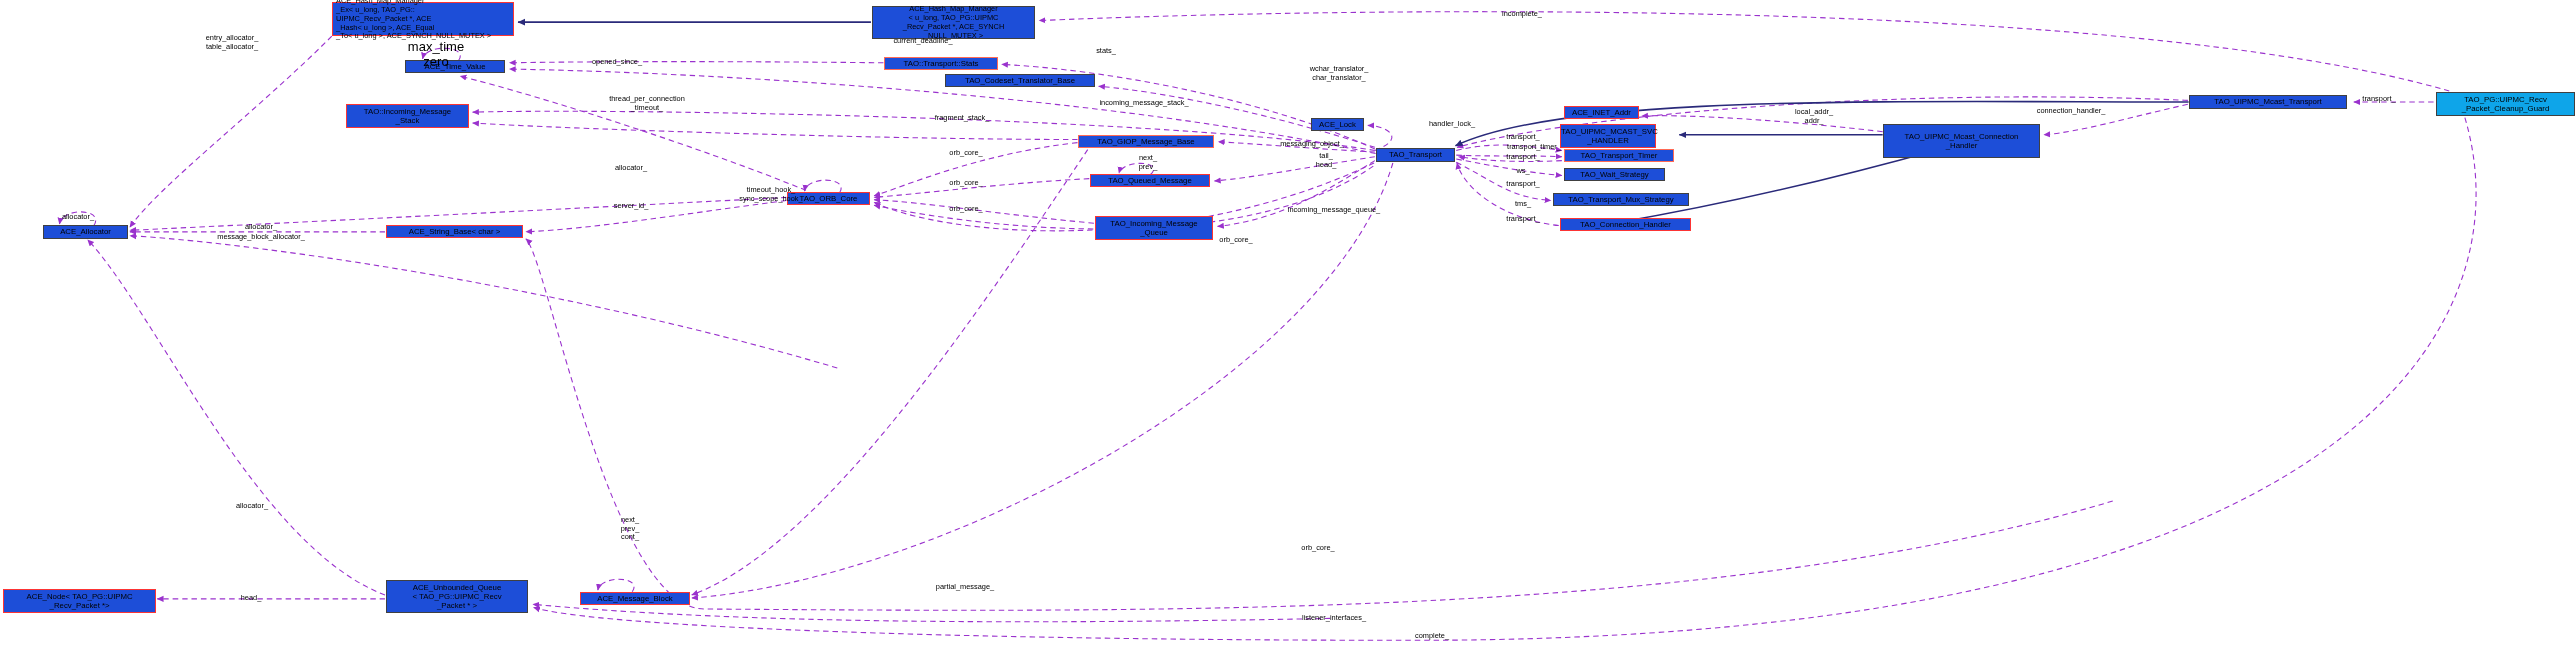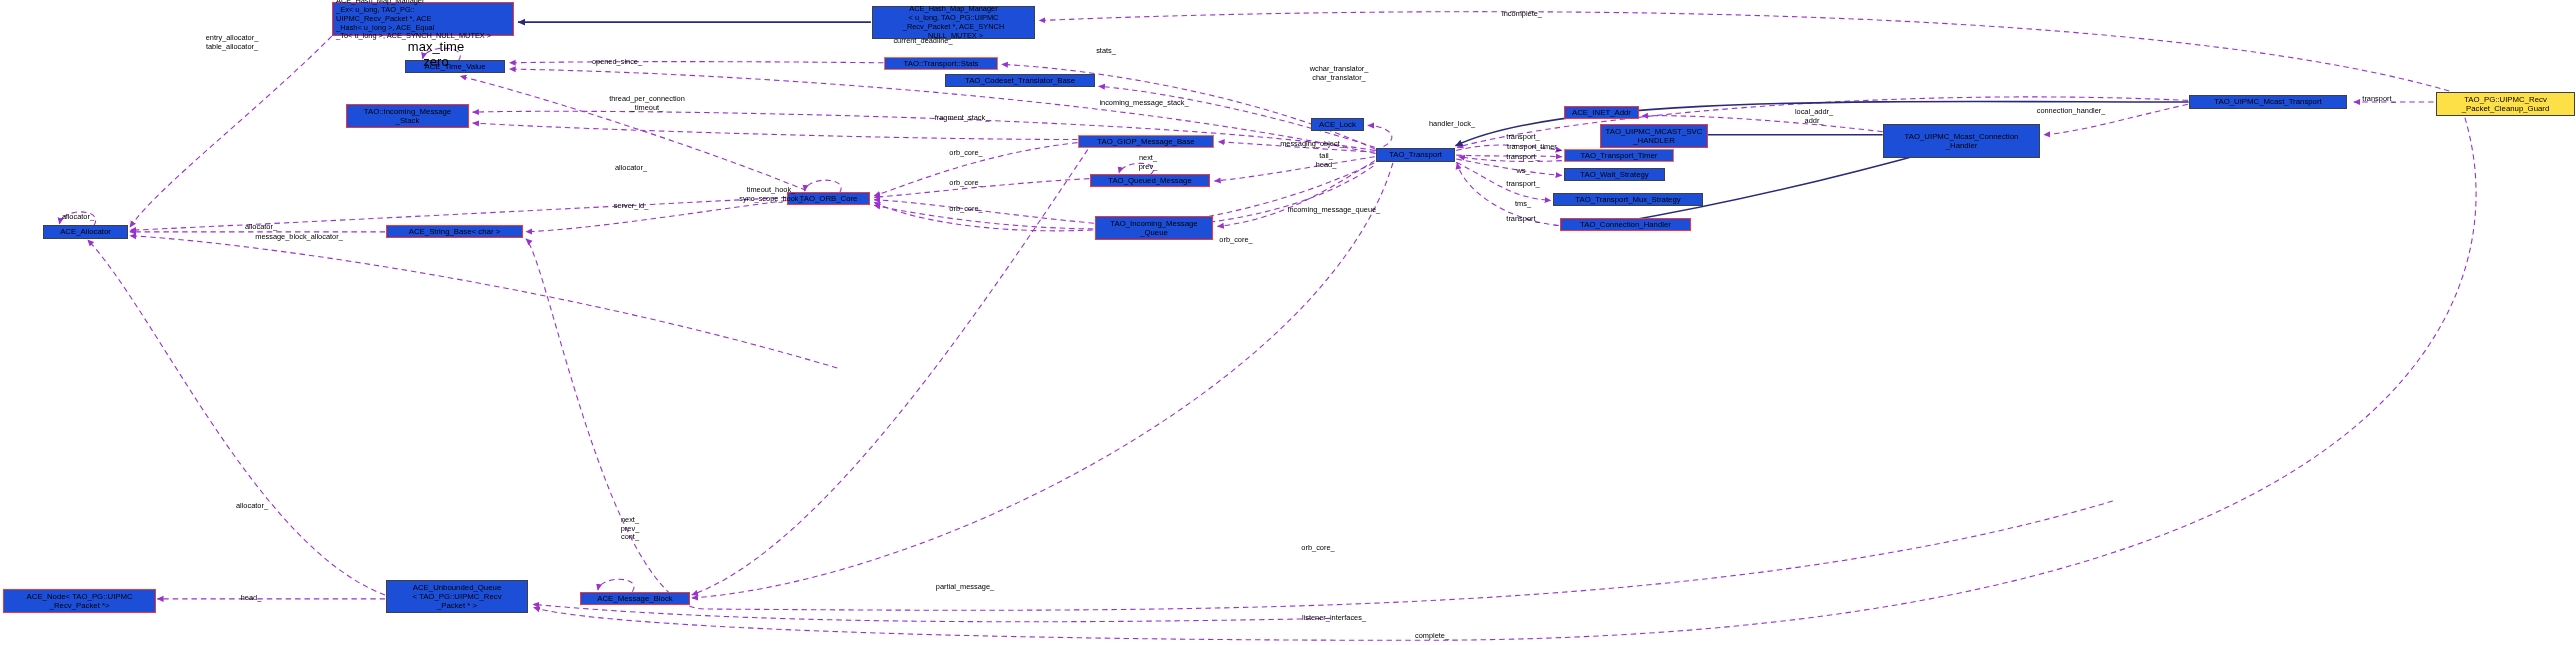--- a/index.html
+++ b/index.html
@@ -6,21 +6,21 @@
   body{font-family:"Liberation Sans","DejaVu Sans",sans-serif;}
   #canvas{position:relative;width:2576px;height:646px;background:#fff;overflow:hidden;}
   svg.edges{position:absolute;left:0;top:0;width:2576px;height:646px;pointer-events:none;}
 
   .node{position:absolute;box-sizing:border-box;display:flex;align-items:center;justify-content:center;
         text-align:center;background:#1d4ed8;line-height:1.18;white-space:pre;z-index:5;}
   .node .lbl{display:block;width:100%;padding:0 3.1px;}
   .n-gray{border:0.8px solid #404040;color:#000;}
   .n-red{border:0.8px solid #fc3434;color:#000;}
   .n-red2{border:0.8px solid #ff6a55;color:#000;justify-content:center;}
-  .n-hl{border:0.8px solid #404040;background:#fde047;color:#000;}
+  .n-hl{border:0.8px solid #404040;background:#0ea5e9;color:#000;}
 
   .elabel{position:absolute;color:#000;line-height:1.15;white-space:pre;text-align:center;z-index:6;
           transform:translateX(-50%);}
 </style>
 </head>
 <body>
 
 <div id="canvas">
 
   <svg class="edges" viewBox="0 0 3292 825">
@@ -169,21 +169,21 @@
   </div>
 
   <div class="node n-red" style="left:1564px;top:106px;width:75px;height:13.3px;font-size:7.8px;">
     <span class="lbl">ACE_INET_Addr</span>
   </div>
 
   <div class="node n-gray" style="left:1311px;top:118px;width:53px;height:13.3px;font-size:7.8px;">
     <span class="lbl">ACE_Lock</span>
   </div>
 
-  <div class="node n-red" style="left:1560px;top:124px;width:108px;height:23.5px;font-size:7.8px;margin-left:40px;">
+  <div class="node n-red" style="left:1560px;top:124px;width:96px;height:23.5px;font-size:7.8px;">
     <span class="lbl">TAO_UIPMC_MCAST_SVC
 _HANDLER</span>
   </div>
 
   <div class="node n-gray" style="left:1883px;top:124px;width:157px;height:34px;font-size:7.8px;">
     <span class="lbl">TAO_UIPMC_Mcast_Connection
 _Handler</span>
   </div>
 
   <div class="node n-red2" style="left:1078px;top:135px;width:136px;height:13.3px;font-size:7.8px;">
@@ -199,21 +199,21 @@
   </div>
 
   <div class="node n-gray" style="left:1564px;top:168px;width:101px;height:13.3px;font-size:7.8px;">
     <span class="lbl">TAO_Wait_Strategy</span>
   </div>
 
   <div class="node n-red" style="left:1090px;top:174px;width:120px;height:13.3px;font-size:7.8px;">
     <span class="lbl">TAO_Queued_Message</span>
   </div>
 
-  <div class="node n-gray" style="left:1553px;top:193px;width:150px;height:13.3px;font-size:7.8px;">
+  <div class="node n-gray" style="left:1553px;top:193px;width:136px;height:13.3px;font-size:7.8px;">
     <span class="lbl">TAO_Transport_Mux_Strategy</span>
   </div>
 
   <div class="node n-red" style="left:787px;top:192px;width:83px;height:13.3px;font-size:7.8px;">
     <span class="lbl">TAO_ORB_Core</span>
   </div>
 
   <div class="node n-red" style="left:1095px;top:216px;width:118px;height:23.5px;font-size:7.8px;">
     <span class="lbl">TAO_Incoming_Message
 _Queue</span>
@@ -281,21 +281,21 @@
   <div class="elabel" style="left:771px;top:174px;font-size:7.4px;margin-top:12px;">timeout_hook_
 sync_scope_hook_</div>
   <div class="elabel" style="left:966px;top:205px;font-size:7.4px;">orb_core_</div>
   <div class="elabel" style="left:1523px;top:200px;font-size:7.4px;">tms_</div>
   <div class="elabel" style="left:1334px;top:206px;font-size:7.4px;">incoming_message_queue_</div>
   <div class="elabel" style="left:631px;top:202px;font-size:7.4px;">server_id_</div>
   <div class="elabel" style="left:1523px;top:215px;font-size:7.4px;">transport_</div>
   <div class="elabel" style="left:1236px;top:236px;font-size:7.4px;">orb_core_</div>
   <div class="elabel" style="left:78px;top:213px;font-size:7.4px;">allocator_</div>
   <div class="elabel" style="left:261px;top:223px;font-size:7.4px;">allocator_</div>
-  <div class="elabel" style="left:261px;top:233px;font-size:7.4px;margin-left:38px;">message_block_allocator_</div>
+  <div class="elabel" style="left:261px;top:233px;font-size:7.4px;">message_block_allocator_</div>
   <div class="elabel" style="left:1318px;top:544px;font-size:7.4px;">orb_core_</div>
   <div class="elabel" style="left:630px;top:516px;font-size:7.4px;">next_
 prev_
 cont_</div>
   <div class="elabel" style="left:252px;top:502px;font-size:7.4px;">allocator_</div>
   <div class="elabel" style="left:965px;top:583px;font-size:7.4px;">partial_message_</div>
   <div class="elabel" style="left:1334px;top:590px;font-size:7.4px;margin-top:24px;">listener_interfaces_</div>
   <div class="elabel" style="left:251px;top:594px;font-size:7.4px;">head_</div>
   <div class="elabel" style="left:1432px;top:632px;font-size:7.4px;">complete_</div>
 

